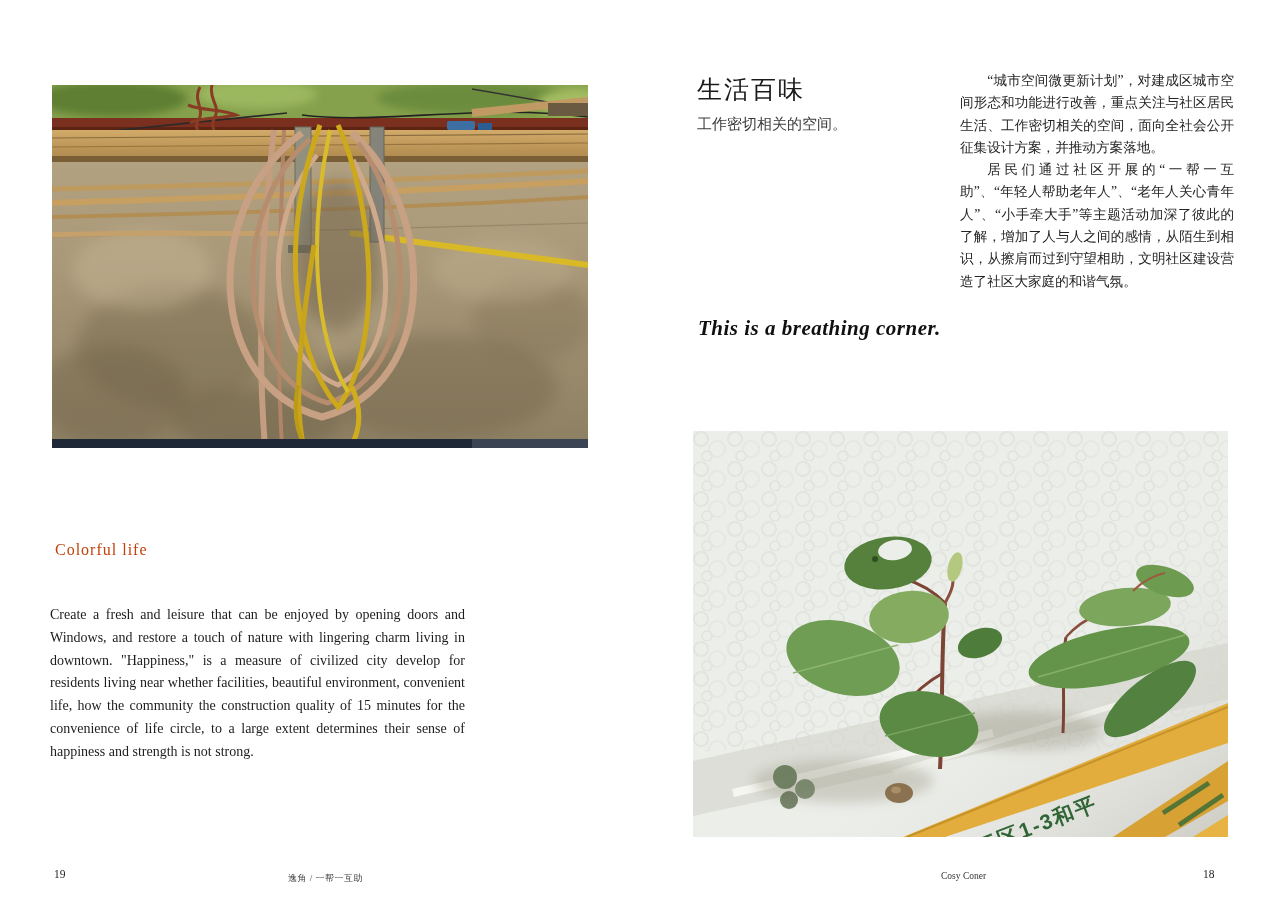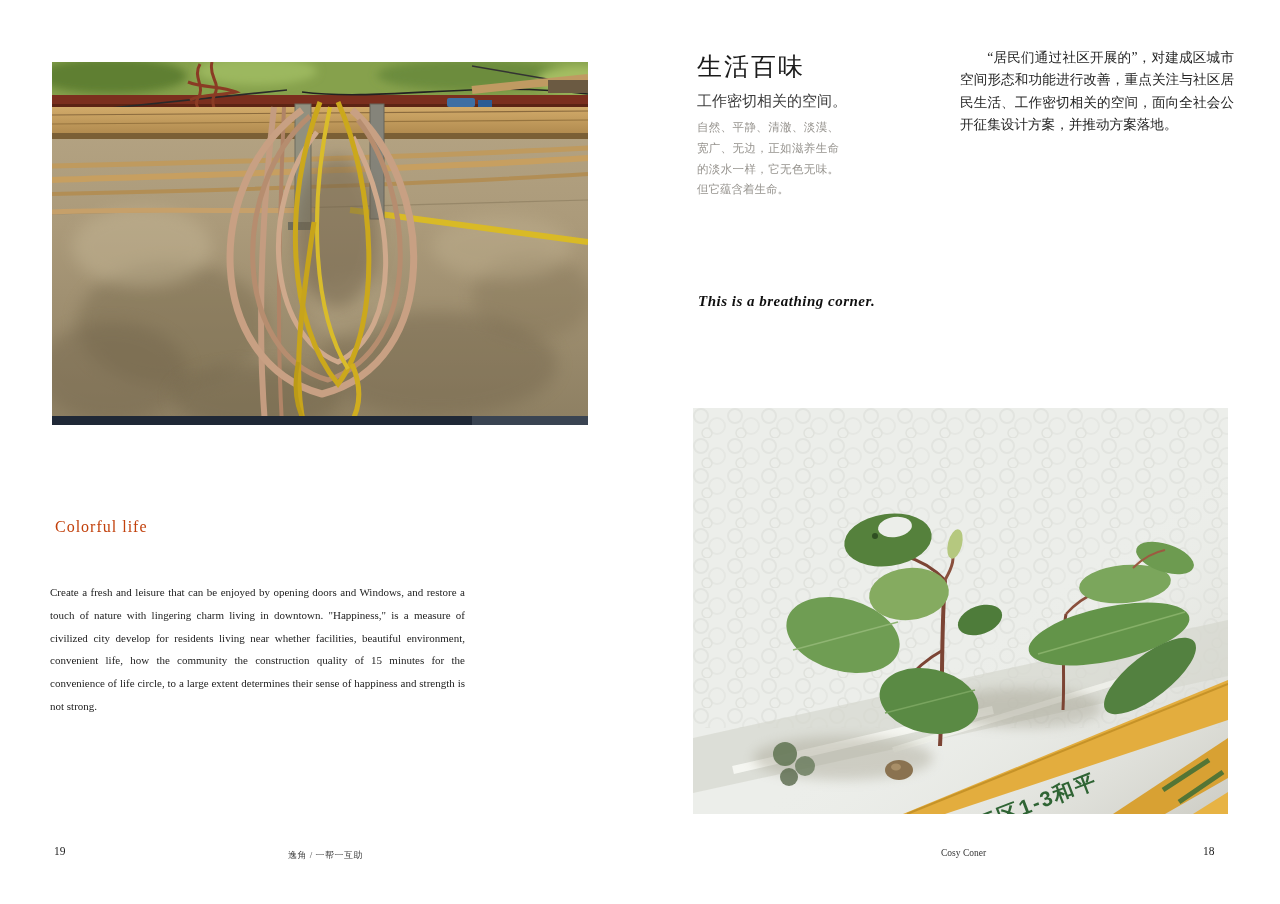--- a/index.html
+++ b/index.html
@@ -1,38 +1,38 @@
 <!DOCTYPE html>
 <html><head>
 <meta charset="utf-8">
 <style>
   html,body{margin:0;padding:0;background:#ffffff;}
   .spread{
     position:relative;width:1280px;height:904px;background:#ffffff;overflow:hidden;
     font-family:"Liberation Serif","DejaVu Serif",serif;color:#1a1a1a;
   }
-  .abs{position:absolute;}
+  .abs{position:absolute;margin-top:23px;}
 
   
   .photo-left{left:52px;top:62px;width:536px;height:363px;}
   .heading-left{left:55px;top:518px;font-size:16px;letter-spacing:1px;color:#c2410c;}
-  .body-left{left:50px;top:581px;width:415px;font-size:11px;line-height:22.8px;
+  .body-left{left:50px;top:581px;width:415px;font-size:14px;line-height:22.8px;
     text-align:justify;color:#1c1c1c;}
   .pagenum-left{left:54px;top:845px;font-size:11.5px;color:#222;}
   .footer-left{left:288px;top:849px;font-size:9px;color:#444;letter-spacing:0.5px;}
 
   
   .heading-cn{left:697px;top:50px;font-size:25px;letter-spacing:2px;color:#1b1b1b;}
   .sub-cn{left:697px;top:92px;font-size:15px;color:#3c3c3c;}
   .caption-cn{left:697px;top:117px;width:142px;font-size:11.5px;line-height:20.8px;
     text-align:justify;color:#97948f;}
   .body-cn{left:960px;top:47px;width:274px;font-size:13.6px;line-height:22.3px;
     text-align:justify;color:#242424;}
   .body-cn p{margin:0;text-indent:2em;}
-  .statement{left:698px;top:293px;font-size:15px;font-weight:700;font-style:italic;
+  .statement{left:698px;top:293px;font-size:21px;font-weight:700;font-style:italic;
     letter-spacing:0.5px;color:#101010;}
   .photo-right{left:693px;top:408px;width:535px;height:406px;}
   .footer-right{left:941px;top:848px;font-size:9.5px;color:#333;}
   .pagenum-right{left:1203px;top:845px;font-size:11.5px;color:#222;}
 
   svg{display:block;}
 </style>
 </head>
 <body>
 
@@ -126,24 +126,24 @@
 
   <div class="abs heading-left">Colorful life</div>
 
   <div class="abs body-left">Create a fresh and leisure that can be enjoyed by opening doors and Windows, and restore a touch of nature with lingering charm living in downtown. "Happiness," is a measure of civilized city develop for residents living near whether facilities, beautiful environment, convenient life, how the community the construction quality of 15 minutes for the convenience of life circle, to a large extent determines their sense of happiness and strength is not strong.</div>
 
   <div class="abs pagenum-left">19</div>
   <div class="abs footer-left">逸角 / 一帮一互助</div>
 
   <div class="abs heading-cn">生活百味</div>
   <div class="abs sub-cn">工作密切相关的空间。</div>
-  <div class="abs caption-cn">自然、平静、清澈、淡漠、宽广、无边，正如滋养生命的淡水一样，它无色无味。但它蕴含着生命。</div>
 
   <div class="abs body-cn">
-    <p>“居民们通过社区开展的”，对建成区城市空间形态和功能进行改善，重点关注与社区居民生活、工作密切相关的空间，面向全社会公开征集设计方案，并推动方案落地。</p>
+    <p>“城市空间微更新计划”，对建成区城市空间形态和功能进行改善，重点关注与社区居民生活、工作密切相关的空间，面向全社会公开征集设计方案，并推动方案落地。</p>
+    <p>居民们通过社区开展的“一帮一互助”、“年轻人帮助老年人”、“老年人关心青年人”、“小手牵大手”等主题活动加深了彼此的了解，增加了人与人之间的感情，从陌生到相识，从擦肩而过到守望相助，文明社区建设营造了社区大家庭的和谐气氛。</p>
   </div>
 
   <div class="abs statement">This is a breathing corner.</div>
 
   <div class="abs photo-right">
     <svg width="535" height="406" viewBox="0 0 535 406">
       <defs>
         <pattern id="foam" width="34" height="30" patternUnits="userSpaceOnUse">
           <circle cx="8" cy="8" r="7" fill="none" stroke="#dfe1dc" stroke-width="2"></circle>
           <circle cx="24" cy="18" r="8" fill="none" stroke="#e3e5e0" stroke-width="2"></circle>

